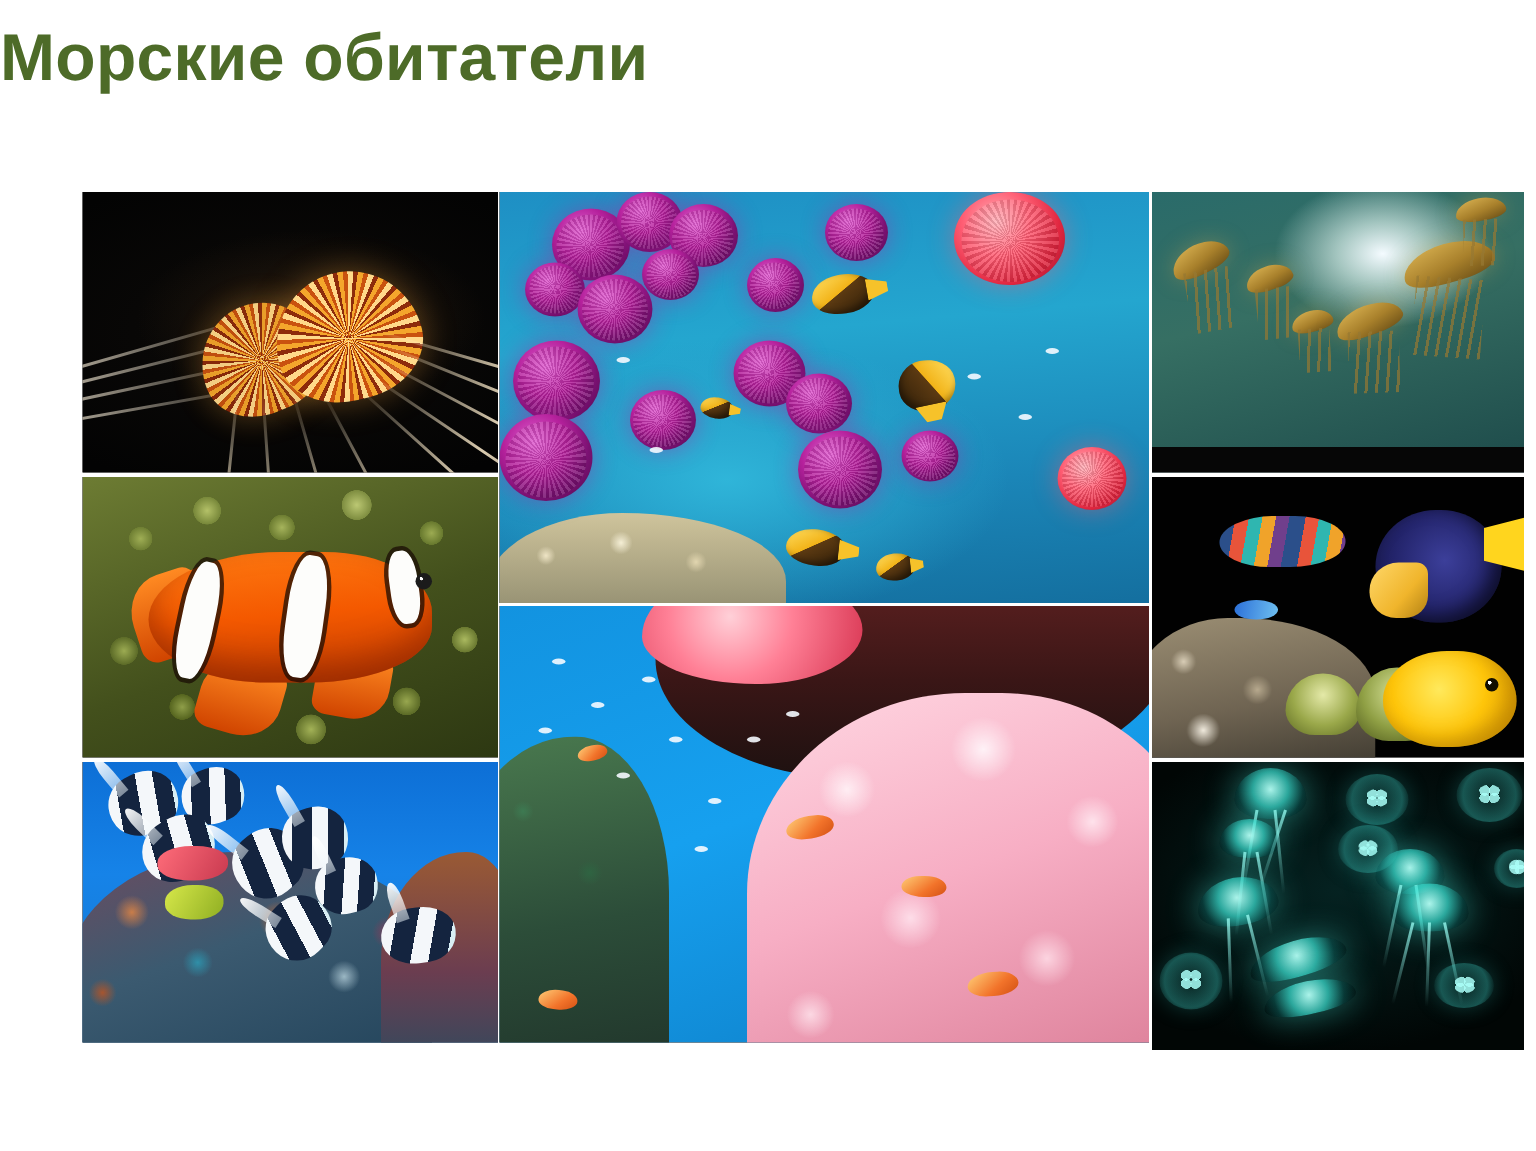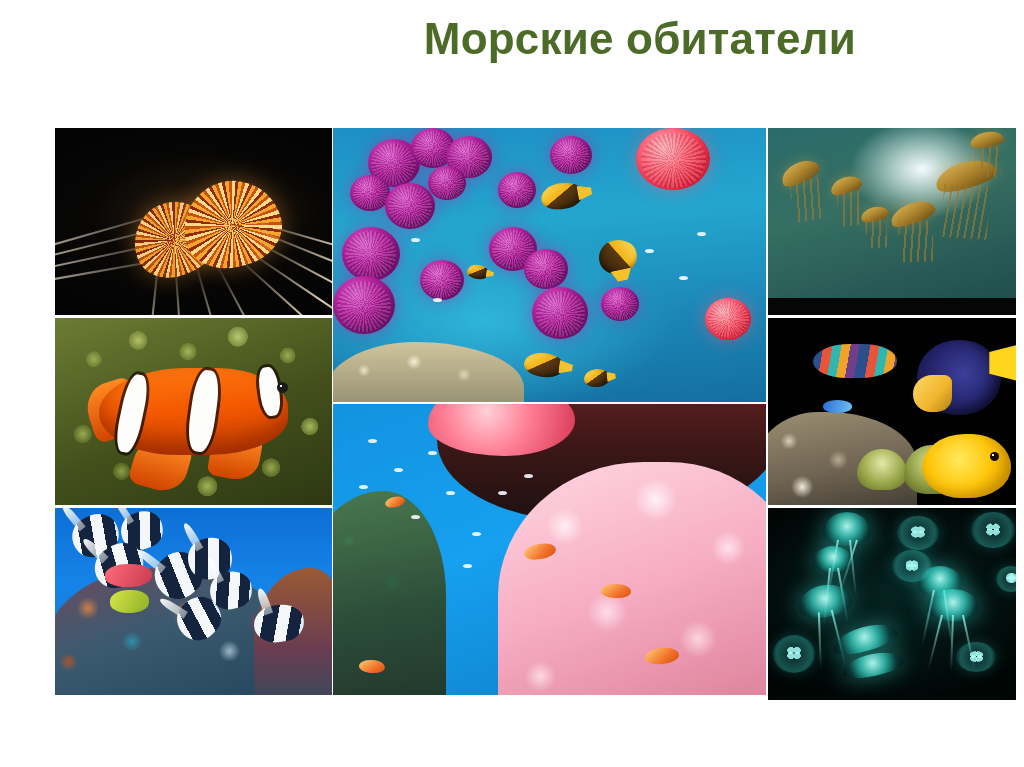--- a/index.html
+++ b/index.html
@@ -16,21 +16,21 @@
     font-family: "Liberation Sans", "DejaVu Sans", sans-serif;
     background: #fefefe;
   }
 
   
   .slide-title {
     position: absolute;
     left: 0;
     top: 12px;
     width: 856px;
-    text-align: right;
+    text-align: left;
     font-size: 44px;
     line-height: 54px;
     font-weight: bold;
     color: #4d6b28;
     letter-spacing: 0.2px;
     white-space: nowrap;
   }
 
   
   .collage {

